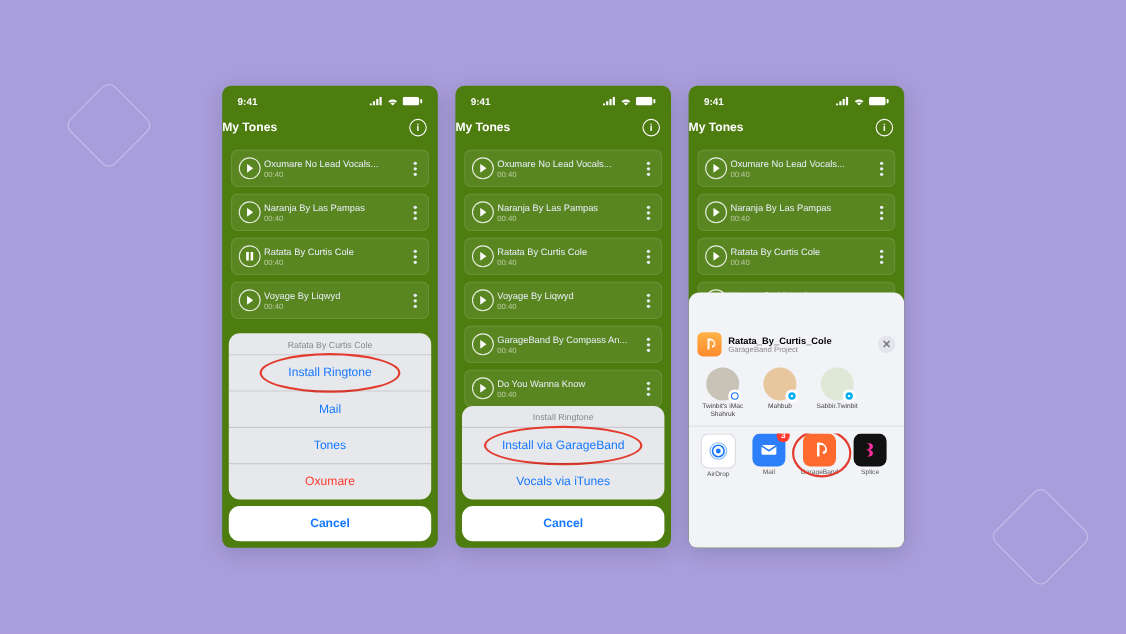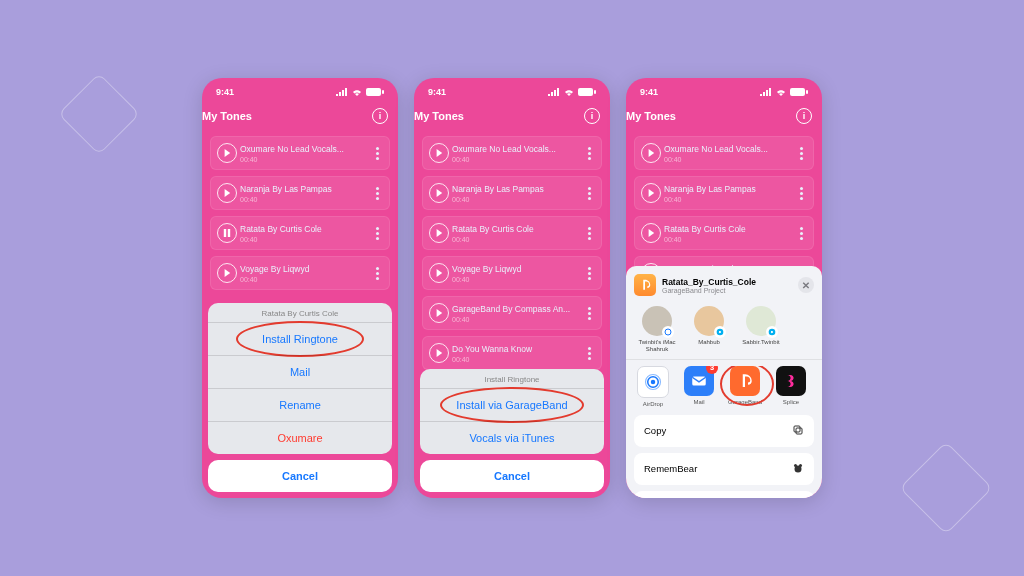--- a/index.html
+++ b/index.html
@@ -20,22 +20,22 @@
     border-radius: 8px;
   }
   .bg-tl { width: 56px; height: 56px; left: 70px; top: 85px; transform: rotate(45deg); }
   .bg-br { width: 64px; height: 64px; right: 45px; bottom: 55px; transform: rotate(45deg); }
 
   .phones { display: flex; gap: 16px; }
 
   .phone {
     width: 196px;
     height: 420px;
-    background: #ec4899;
-    border-radius: 20px;
+    background: #4d7c0f;
+    border-radius: 8px;
     position: relative;
     overflow: hidden;
     color: #fff;
     font-size: 9px;
     box-shadow: 0 4px 20px rgba(0,0,0,0.15);
   }
 
   .status-bar {
     height: 20px;
     display: flex;
@@ -137,21 +137,21 @@
   
   .share {
     position: absolute;
     left: 0; right: 0; bottom: 0;
     top: 188px;
     background: #f2f3f7;
     border-radius: 10px 10px 0 0;
     color: #000;
     padding: 8px 8px 0 8px;
   }
-  .share-head { display:flex; align-items:center; gap:6px; }
+  .share-head { display:flex; align-items:center; gap:6px;margin-top:28px; }
   .share-ico {
     width: 22px; height: 22px; border-radius: 5px;
     background: linear-gradient(#ffb347,#ff8a2e);
     display:flex; align-items:center; justify-content:center;
   }
   .share-title-row { flex:1; }
   .share-title { font-size: 8.5px; font-weight: 700; }
   .share-sub   { font-size: 7px; color: #8a8a8e; }
   .share-close {
     width: 16px; height: 16px; border-radius: 50%;
@@ -288,21 +288,21 @@
           </span>
         </div>
       </div>
 
     <div class="sheet-wrap">
       <div class="sheet-card">
         <div class="sheet-title">Ratata By Curtis Cole</div>
         <div id="sheet1-actions">
             <div class="sheet-btn">Install Ringtone<div class="red-circle" style="inset: -2px 28px;"></div></div>
             <div class="sheet-btn">Mail</div>
-            <div class="sheet-btn">Rename</div>
+            <div class="sheet-btn">Tones</div>
             <div class="sheet-btn delete">Oxumare</div>
           </div>
       </div>
       <div class="cancel-card">Cancel</div>
     </div>
   </div>
 
   <div class="phone">
     <div class="status-bar">
       <span>9:41</span>
@@ -605,34 +605,16 @@
           <div class="app">
             <div class="app-ico" style="background:#111;">
               <svg width="18" height="18" viewBox="0 0 24 24">
                 <path fill="#ff2d9e" d="M7 4c6 0 6 8 0 8 6 0 6 8 0 8h4c6 0 6-8 0-8 6 0 6-8 0-8z"></path>
               </svg>
             </div>
             <div class="app-name">Splice</div>
           </div>
         </div>
 
-      <div id="share-rows">
-          <div class="share-item">
-            <span>Copy</span>
-            <span class="right-ico"><svg width="12" height="12" viewBox="0 0 24 24">
-                <rect x="8" y="8" width="12" height="12" rx="2" fill="none" stroke="#333" stroke-width="2"></rect>
-                <rect x="4" y="4" width="12" height="12" rx="2" fill="none" stroke="#333" stroke-width="2"></rect>
-              </svg></span>
-          </div>
-          <div class="share-item">
-            <span>RememBear</span>
-            <span class="right-ico"><svg width="12" height="12" viewBox="0 0 24 24">
-                <circle cx="12" cy="14" r="7" fill="#333"></circle>
-                <circle cx="7" cy="7" r="3" fill="#333"></circle>
-                <circle cx="17" cy="7" r="3" fill="#333"></circle>
-              </svg></span>
-          </div>
-          <div class="share-item"></div>
-        </div>
     </div>
   </div>
 
 </div>
 
 </body></html>

